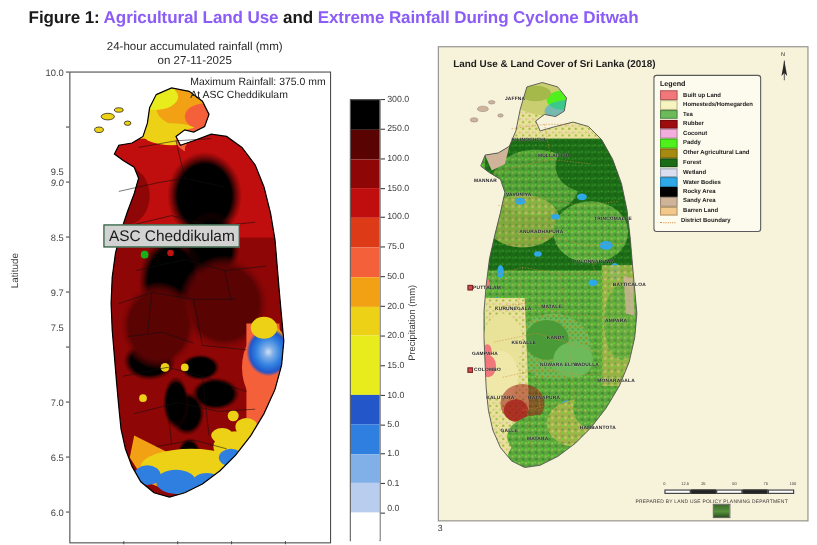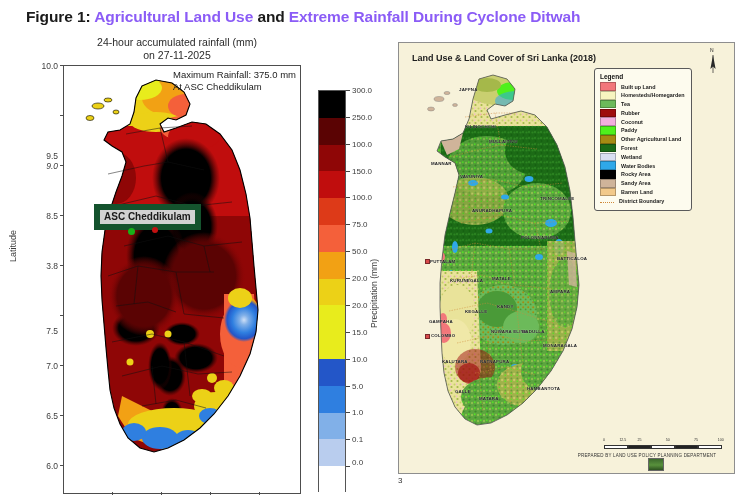--- a/index.html
+++ b/index.html
@@ -73,27 +73,26 @@
     position: absolute;
     left: 0; top: 0; width: 100%; height: 100%;
   }
 
   
   #station-box {
     position: absolute;
     left: 30px;
     top: 138px;
     background: #d2d2d2;
-    border: 6px solid #14532d;
+    border: 1px solid #14532d;
     padding: 1px 4px 2px 4px;
-    font-size: 10px;
+    font-size: 14px;
     color: #1a1a1a;
     z-index: 8;
     white-space: nowrap;
-    font-weight: bold;
   }
   #station-dot-green {
     position: absolute;
     left: 64px;
     top: 162px;
     width: 7px; height: 7px;
     background: #18b018;
     border-radius: 50%;
     z-index: 9;
   }
@@ -505,23 +504,23 @@
 
   <div>
     <div class="tick-label ytick" style="left:32px; top:31px; width:26px;">10.0</div>
     <div class="tick-mark-y" style="left:60px; top:35px;"></div>
     <div class="tick-label ytick" style="left:32px; top:81px; width:26px;margin-top:40px;">9.5</div>
     <div class="tick-mark-y" style="left:60px; top:85px;"></div>
     <div class="tick-label ytick" style="left:32px; top:131px; width:26px;font-style:italic;">9.0</div>
     <div class="tick-mark-y" style="left:60px; top:135px;"></div>
     <div class="tick-label ytick" style="left:32px; top:181px; width:26px;">8.5</div>
     <div class="tick-mark-y" style="left:60px; top:185px;"></div>
-    <div class="tick-label ytick" style="left:32px; top:231px; width:26px;">3.8</div>
+    <div class="tick-label ytick" style="left:32px; top:231px; width:26px;">9.7</div>
     <div class="tick-mark-y" style="left:60px; top:235px;"></div>
-    <div class="tick-label ytick" style="left:32px; top:296px; width:26px;">7.5</div>
+    <div class="tick-label ytick" style="left:32px; top:263px; width:26px;">7.5</div>
     <div class="tick-mark-y" style="left:60px; top:285px;"></div>
     <div class="tick-label ytick" style="left:32px; top:331px; width:26px;">7.0</div>
     <div class="tick-mark-y" style="left:60px; top:335px;"></div>
     <div class="tick-label ytick" style="left:32px; top:381px; width:26px;">6.5</div>
     <div class="tick-mark-y" style="left:60px; top:385px;"></div>
     <div class="tick-label ytick" style="left:32px; top:431px; width:26px;text-align:right;">6.0</div>
     <div class="tick-mark-y" style="left:60px; top:435px;"></div>
   </div>
   <div id="ylabel-latitude">Latitude</div>
 

